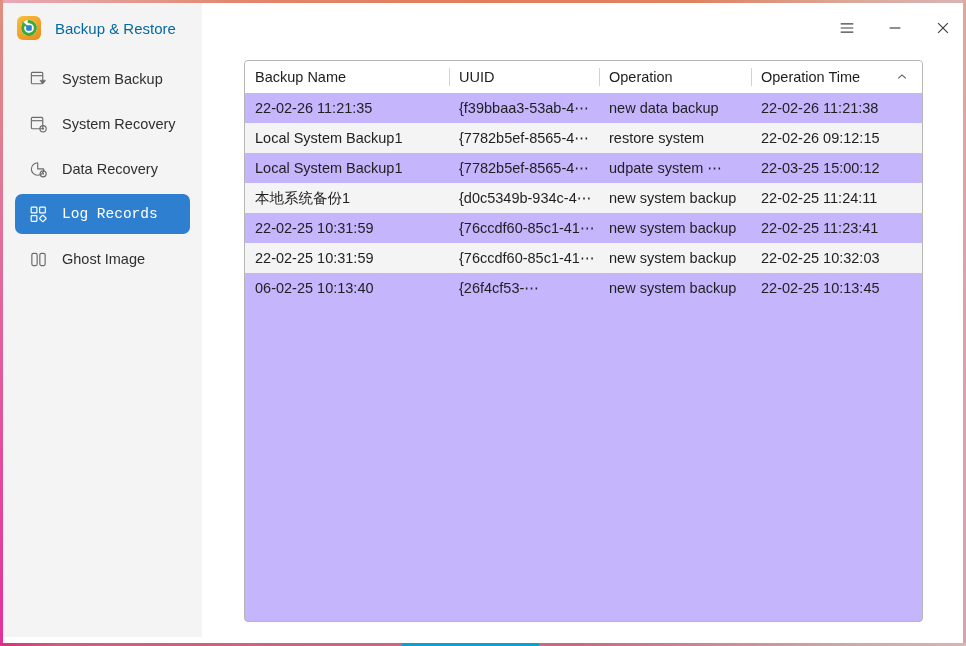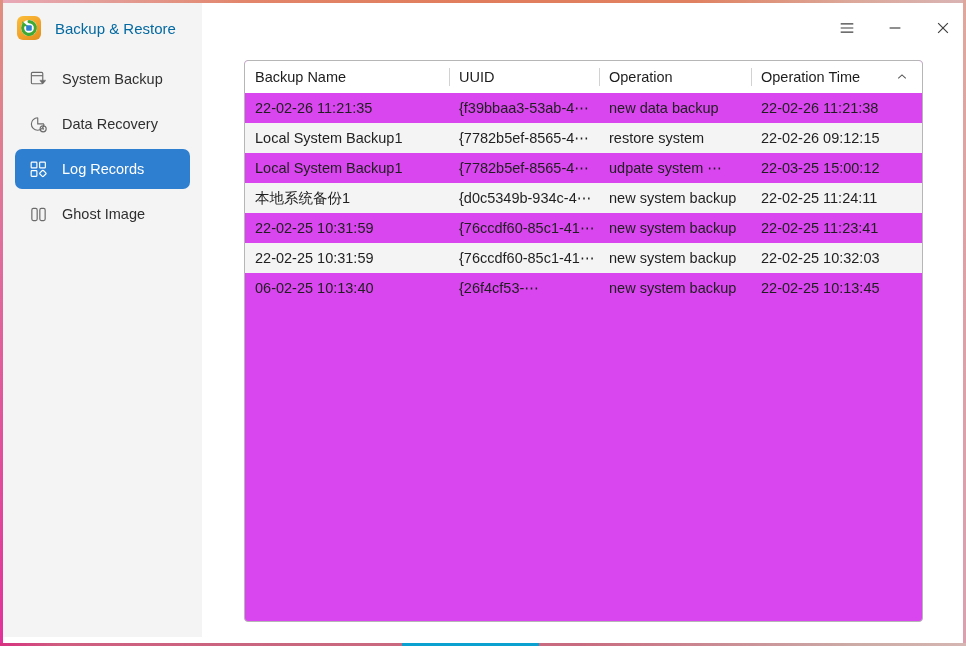--- a/index.html
+++ b/index.html
@@ -124,20 +124,21 @@
     justify-content: center;
     color: #6b6b6b;
   }
   .nav-item .nav-label {
     margin-left: 14px;
     font-size: 14.5px;
     white-space: nowrap;
   }
   .nav-item.selected {
     background: #2f7fd1;
+    font-family: Liberation Mono, monospace;
   }
   .nav-item.selected .nav-label { color: #ffffff; }
   .nav-item.selected .nav-icon { color: #ffffff; }
 
   
   #main {
     position: absolute;
     top: 0; left: 199px;
     width: 761px;
     height: 640px;
@@ -163,21 +164,21 @@
 
   
   #table-panel {
     position: absolute;
     left: 42px;
     top: 57px;
     width: 679px;
     height: 562px;
     border: 1px solid #b6b6b6;
     border-radius: 4px;
-    background: #d946ef;
+    background: #c4b5fd;
     box-sizing: border-box;
     overflow: hidden;
   }
   #table {
     width: 100%;
     border-collapse: collapse;
     table-layout: fixed;
     font-size: 14.5px;
     color: #1f1f1f;
   }
@@ -255,20 +256,31 @@
             <svg viewBox="0 0 20 20" width="19" height="19" fill="none" stroke="currentColor" stroke-width="1.2">
               <rect x="2.5" y="2.5" width="12" height="12" rx="1.2"></rect>
               <path d="M2.5 6h12"></path>
               <path d="M11.5 11.5h6l-3 3.6z" fill="currentColor" stroke="none"></path>
               <path d="M11.3 10.9h6.4" stroke-width="1"></path>
             </svg>
           </span>
           <span class="nav-label">System Backup</span>
         </div>
 
+        <div class="nav-item">
+          <span class="nav-icon">
+            <svg viewBox="0 0 20 20" width="19" height="19" fill="none" stroke="currentColor" stroke-width="1.2">
+              <rect x="2.5" y="2.5" width="12" height="12" rx="1.2"></rect>
+              <path d="M2.5 6h12"></path>
+              <circle cx="14.8" cy="14.5" r="3.3"></circle>
+              <circle cx="14.8" cy="14.5" r="1.1" fill="currentColor" stroke="none"></circle>
+            </svg>
+          </span>
+          <span class="nav-label">System Recovery</span>
+        </div>
 
 
         <div class="nav-item">
           <span class="nav-icon">
             <svg viewBox="0 0 20 20" width="19" height="19" fill="none" stroke="currentColor" stroke-width="1.2">
               <path d="M9.2 2.9a6.6 6.6 0 1 0 6.5 6.5"></path>
               <path d="M9.2 2.9v6.5h6.5"></path>
               <circle cx="14.9" cy="14.6" r="3.2"></circle>
               <circle cx="14.9" cy="14.6" r="1" fill="currentColor" stroke="none"></circle>
             </svg>

